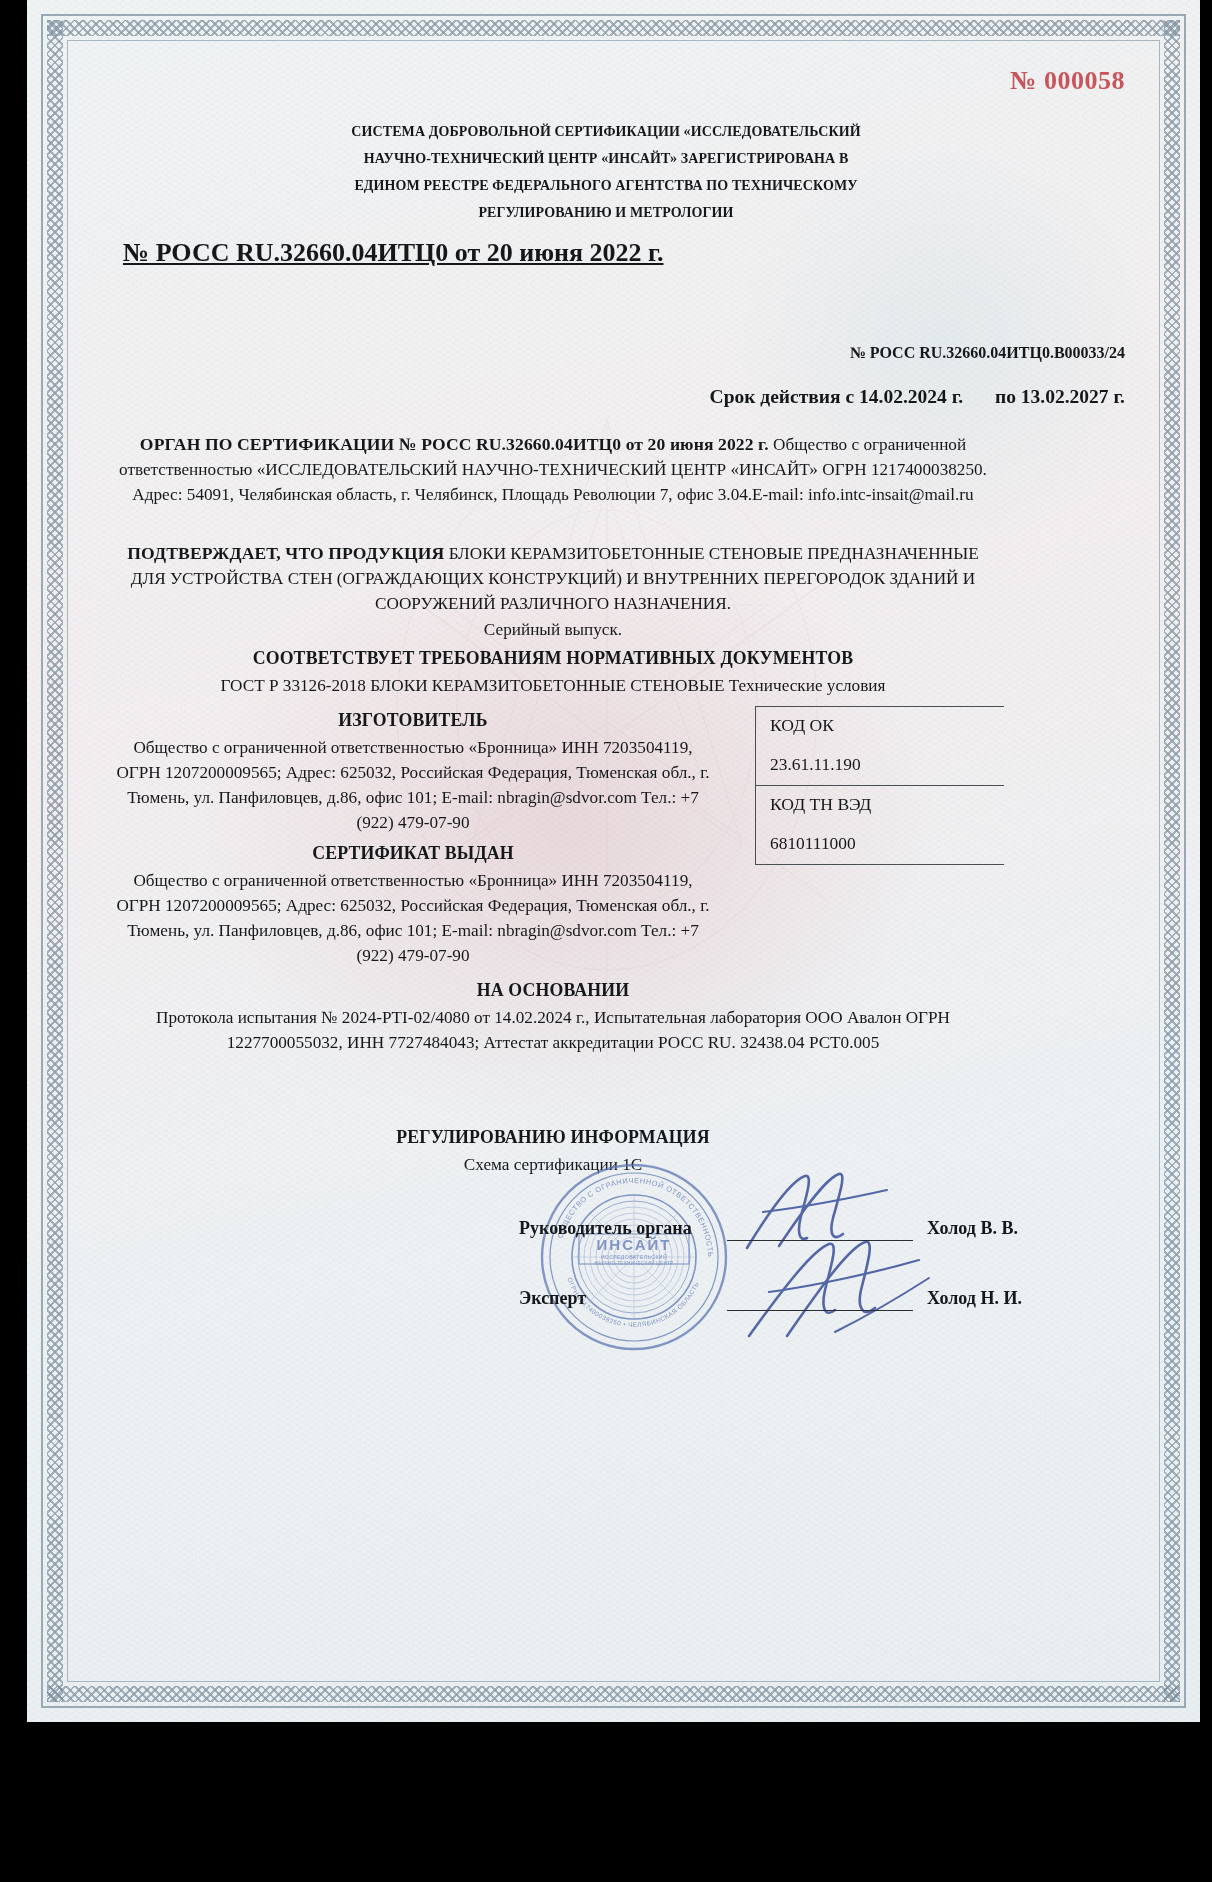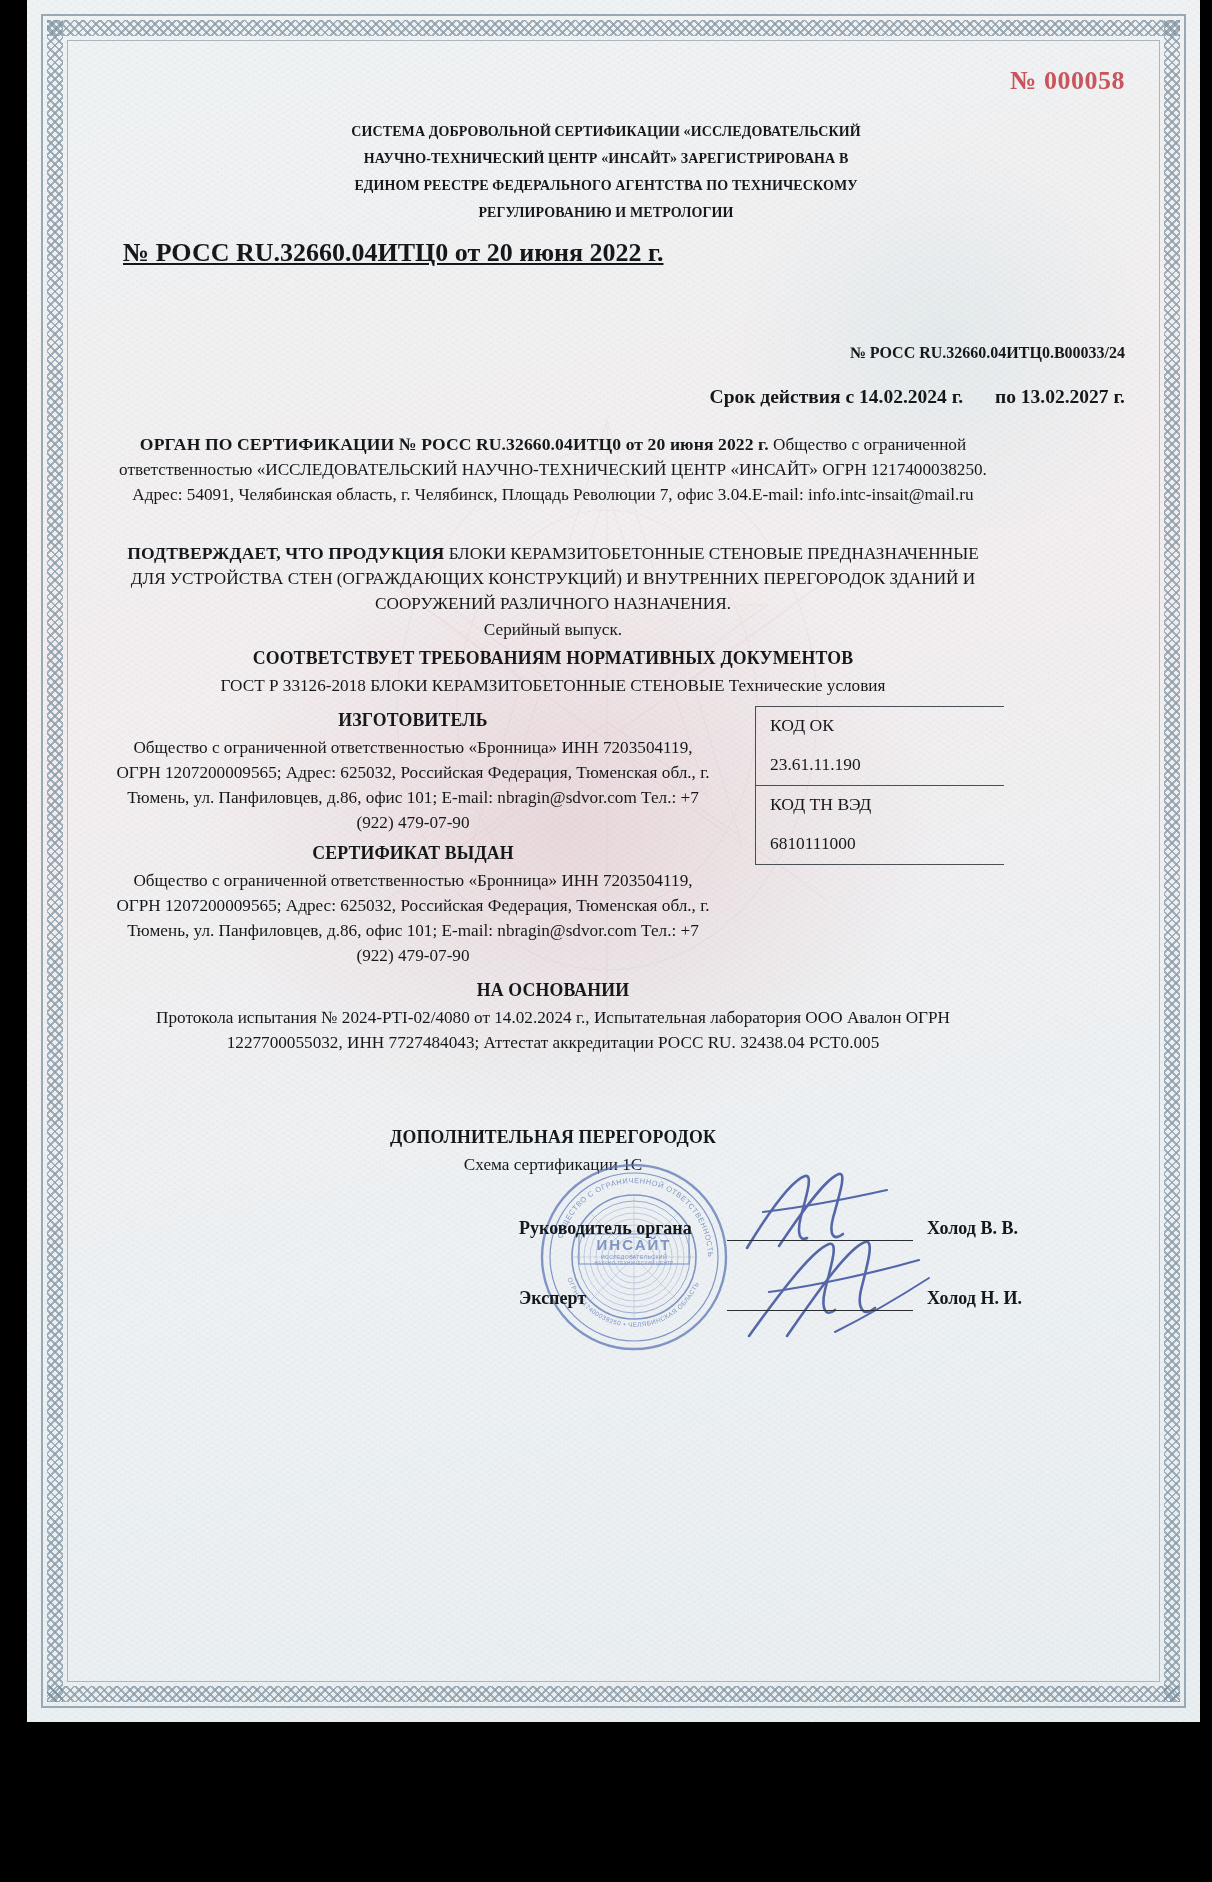--- a/index.html
+++ b/index.html
@@ -319,21 +319,21 @@
         <div class="val">6810111000</div>
       </div>
     </div>
 
     <div class="block" style="top:978px;">
       <div class="hd-block">НА ОСНОВАНИИ</div>
       <div>Протокола испытания № 2024-PTI-02/4080 от 14.02.2024 г., Испытательная лаборатория ООО Авалон ОГРН 1227700055032, ИНН 7727484043; Аттестат аккредитации РОСС RU. 32438.04 РСТ0.005</div>
     </div>
 
     <div class="block" style="top:1125px;">
-      <div class="hd-block">ДОПОЛНИТЕЛЬНАЯ ПЕРЕГОРОДОК</div>
+      <div class="hd-block">РЕГУЛИРОВАНИЮ ИНФОРМАЦИЯ</div>
       <div>Схема сертификации 1С</div>
     </div>
 
     <svg class="stamp" viewBox="0 0 190 190">
       <g stroke="#5873b4" fill="none">
         <circle cx="95" cy="95" r="92" stroke-width="2.4"></circle>
         <circle cx="95" cy="95" r="84" stroke-width="1.2"></circle>
         <circle cx="95" cy="95" r="62" stroke-width="1.6"></circle>
         <circle cx="95" cy="95" r="56" stroke-width="0.8"></circle>
         <g opacity="0.75" stroke-width="0.55">

